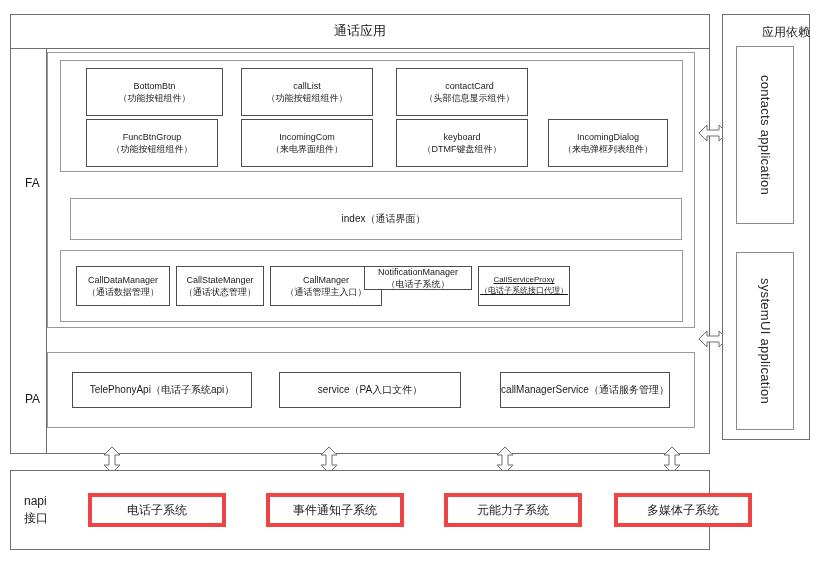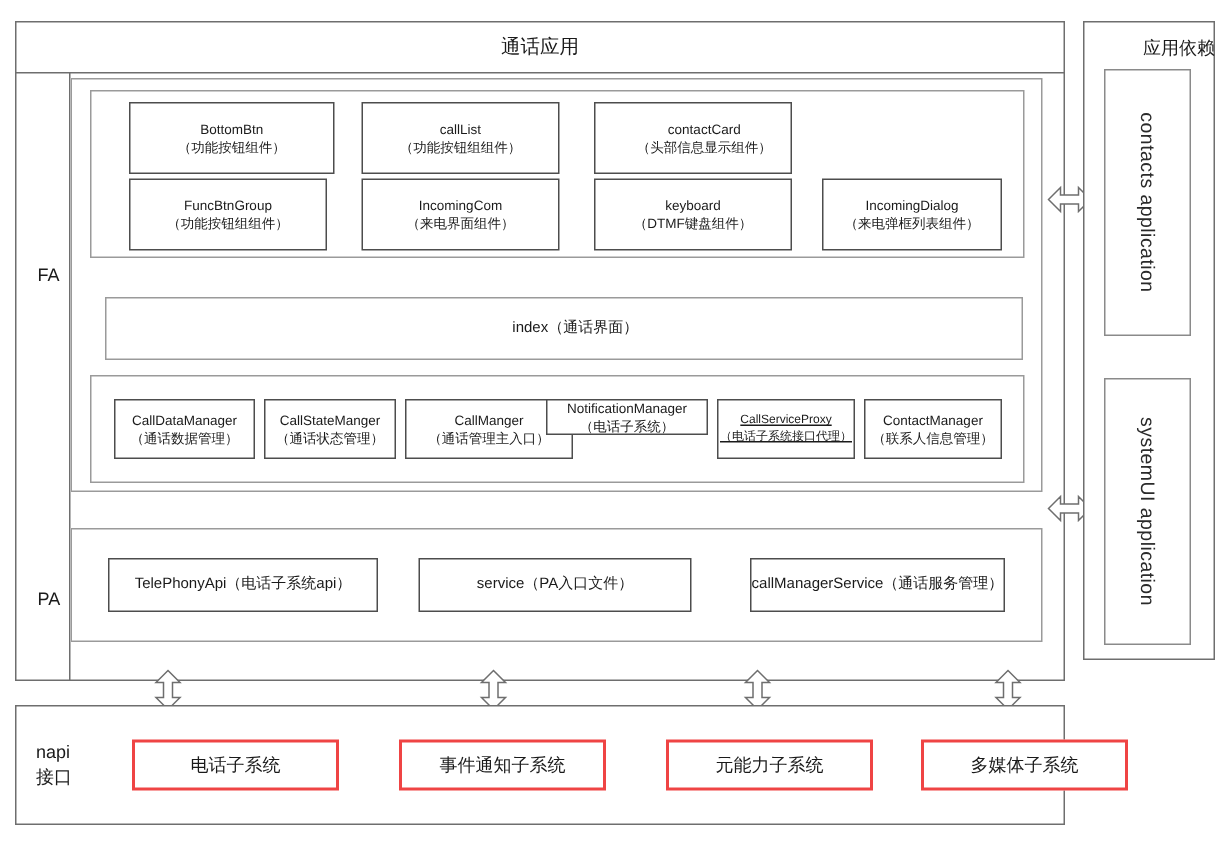--- a/index.html
+++ b/index.html
@@ -127,21 +127,21 @@
   #napi-label {
     position: absolute;
     left: 24px; top: 493px;
     font-size: 12px;
     line-height: 1.45;
     color: #1a1a1a;
   }
   .subsys {
     position: absolute;
     box-sizing: border-box;
-    border: 2px solid #ef4444;
+    border: 4px solid #ef4444;
     background: #ffffff;
     font-size: 12px;
     color: #1a1a1a;
   }
 
   
   #dep-frame {
     left: 722px; top: 14px;
     width: 88px; height: 426px;
     border: 1px solid #6e6e6e;
@@ -264,26 +264,20 @@
       <span class="en">NotificationManager</span>
       <span class="cn">（电话子系统）</span>
     </div>
   </div>
   <div class="cell ctr" style="left:478px; top:266px; width:92px; height:40px; font-size:8px;text-decoration:underline;">
     <div>
       <span class="en">CallServiceProxy</span>
       <span class="cn">（电话子系统接口代理）</span>
     </div>
   </div>
-  <div class="cell ctr" style="left:576px; top:266px; width:92px; height:40px;">
-    <div>
-      <span class="en">ContactManager</span>
-      <span class="cn">（联系人信息管理）</span>
-    </div>
-  </div>
 
   <div class="bx" id="pa-group"></div>
   <div class="cell ctr" style="left:72px; top:372px; width:180px; height:36px; font-size:10px;">
     <span>TelePhonyApi（电话子系统api）</span>
   </div>
   <div class="cell ctr" style="left:279px; top:372px; width:182px; height:36px; font-size:10px;">
     <span>service（PA入口文件）</span>
   </div>
   <div class="cell ctr" style="left:500px; top:372px; width:170px; height:36px; font-size:10px;">
     <span>callManagerService（通话服务管理）</span>

